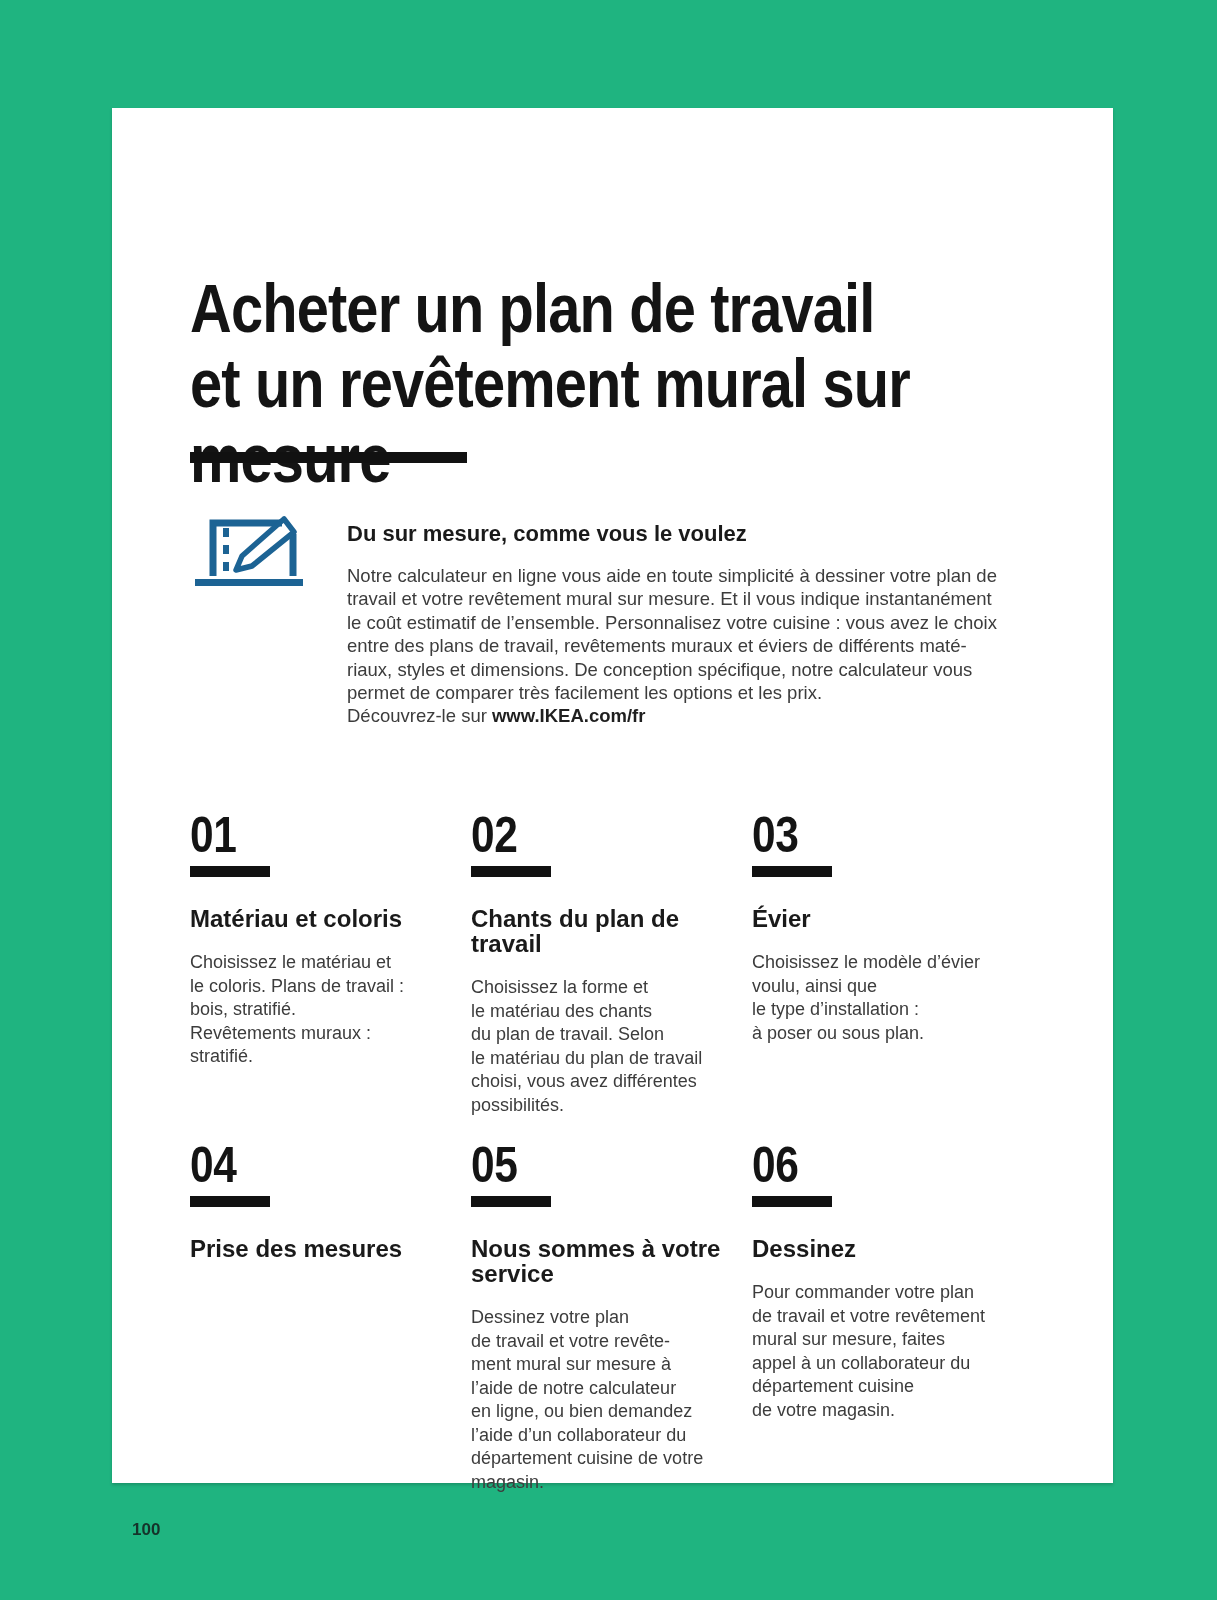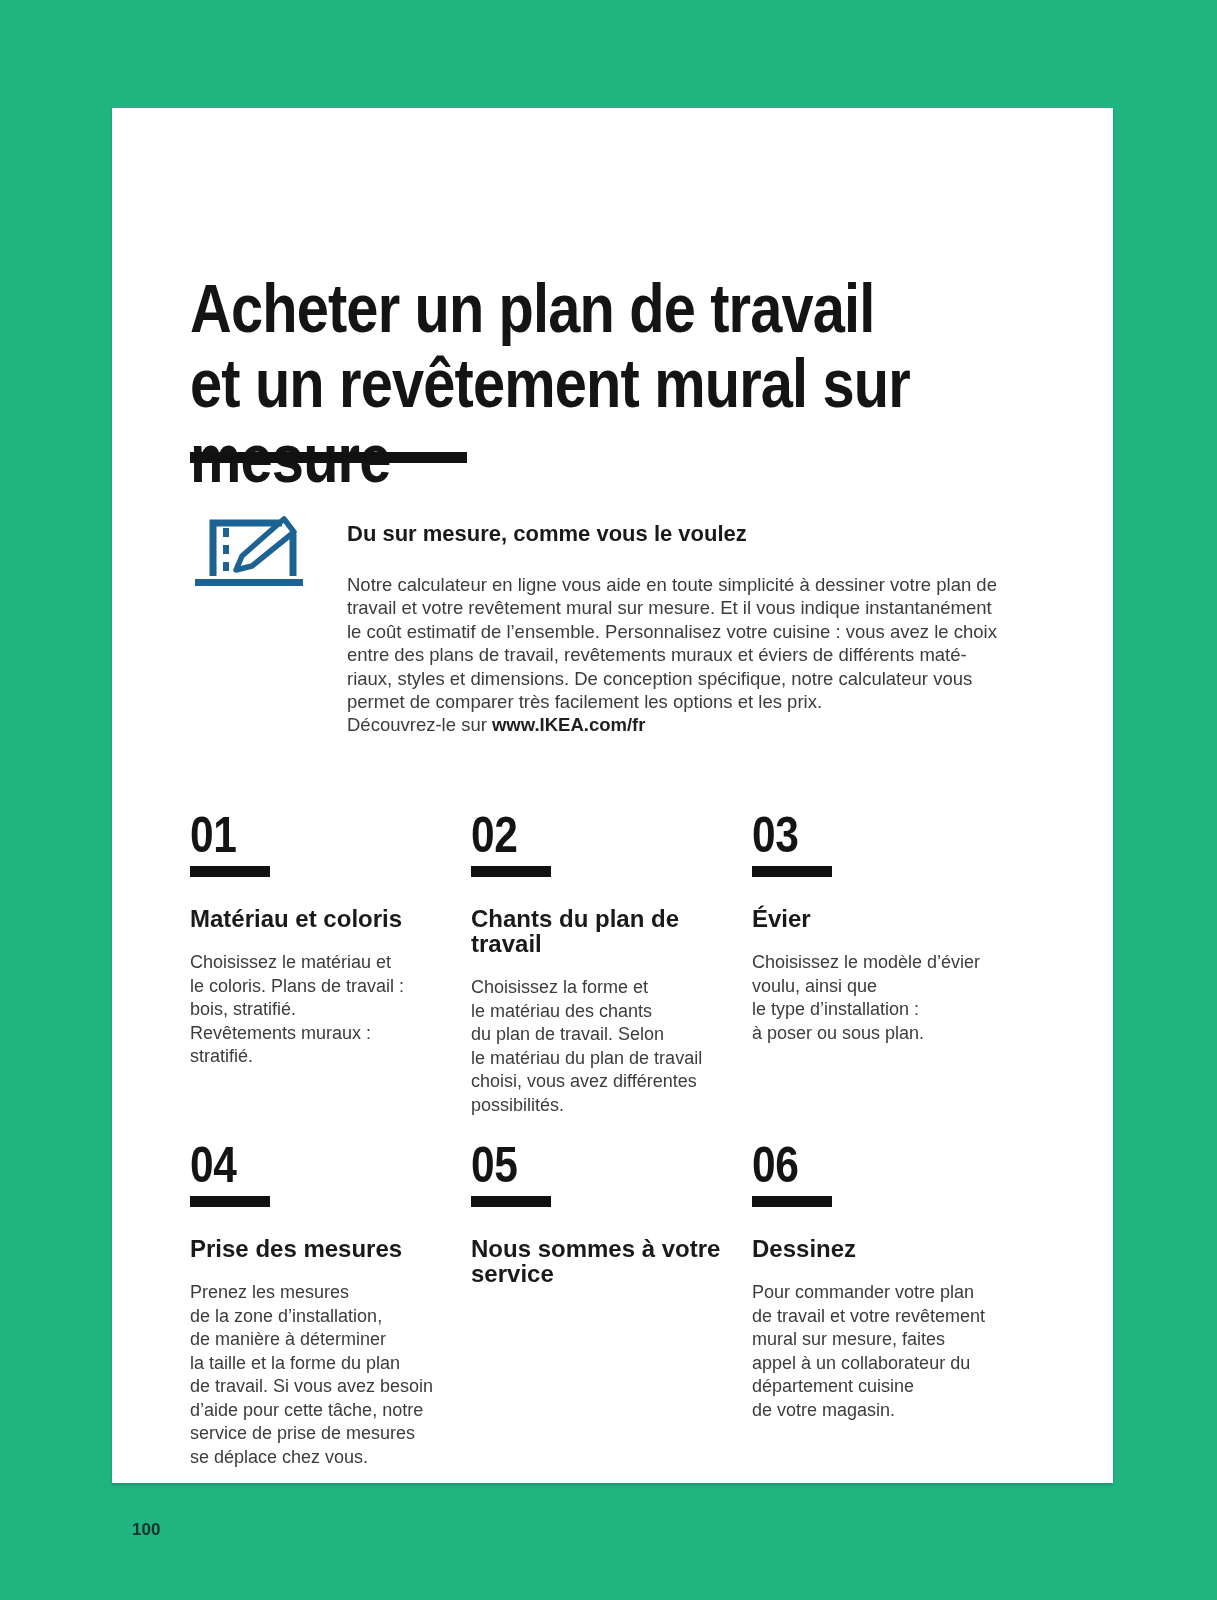--- a/index.html
+++ b/index.html
@@ -32,21 +32,21 @@
     position:absolute;left:80px;top:402px;
     width:114px;height:78px;
   }
   .intro{
     position:absolute;left:235px;top:412px;width:690px;
   }
   .intro-heading{
     font-size:22px;line-height:28px;font-weight:700;color:#1a1a1a;
   }
   .intro-body{
-    margin-top:25px;
+    margin-top:16px;
     font-size:18.5px;line-height:23.4px;color:#3c3c3c;
     white-space:pre-line;
   }
   .intro-discover{
     font-size:18.5px;line-height:23.4px;color:#3c3c3c;
   }
   .intro-discover b{color:#1f1f1f;}
   .steps-row{
     position:absolute;left:78px;
     display:grid;grid-template-columns:repeat(3,262px);column-gap:19px;
@@ -135,34 +135,34 @@
 le type d’installation :
 à poser ou sous plan.</div>
     </div>
   </div>
 
   <div class="steps-row row2">
     <div class="step">
       <div class="step-number">04</div>
       <div class="step-bar"></div>
       <div class="step-title">Prise des mesures</div>
-      <div class="step-text">Prenez les mesures
-de la zone d’installation,
-de manière à déterminer
-la taille et la forme du plan
-de travail. Si vous avez besoin
-d’aide pour cette tâche, notre
-service de prise de mesures
-se déplace chez vous.</div>
     </div>
     <div class="step">
       <div class="step-number">05</div>
       <div class="step-bar"></div>
       <div class="step-title">Nous sommes à votre
 service</div>
+      <div class="step-text">Dessinez votre plan
+de travail et votre revête-
+ment mural sur mesure à
+l’aide de notre calculateur
+en ligne, ou bien demandez
+l’aide d’un collaborateur du
+département cuisine de votre
+magasin.</div>
     </div>
     <div class="step">
       <div class="step-number">06</div>
       <div class="step-bar"></div>
       <div class="step-title">Dessinez</div>
       <div class="step-text">Pour commander votre plan
 de travail et votre revêtement
 mural sur mesure, faites
 appel à un collaborateur du
 département cuisine

